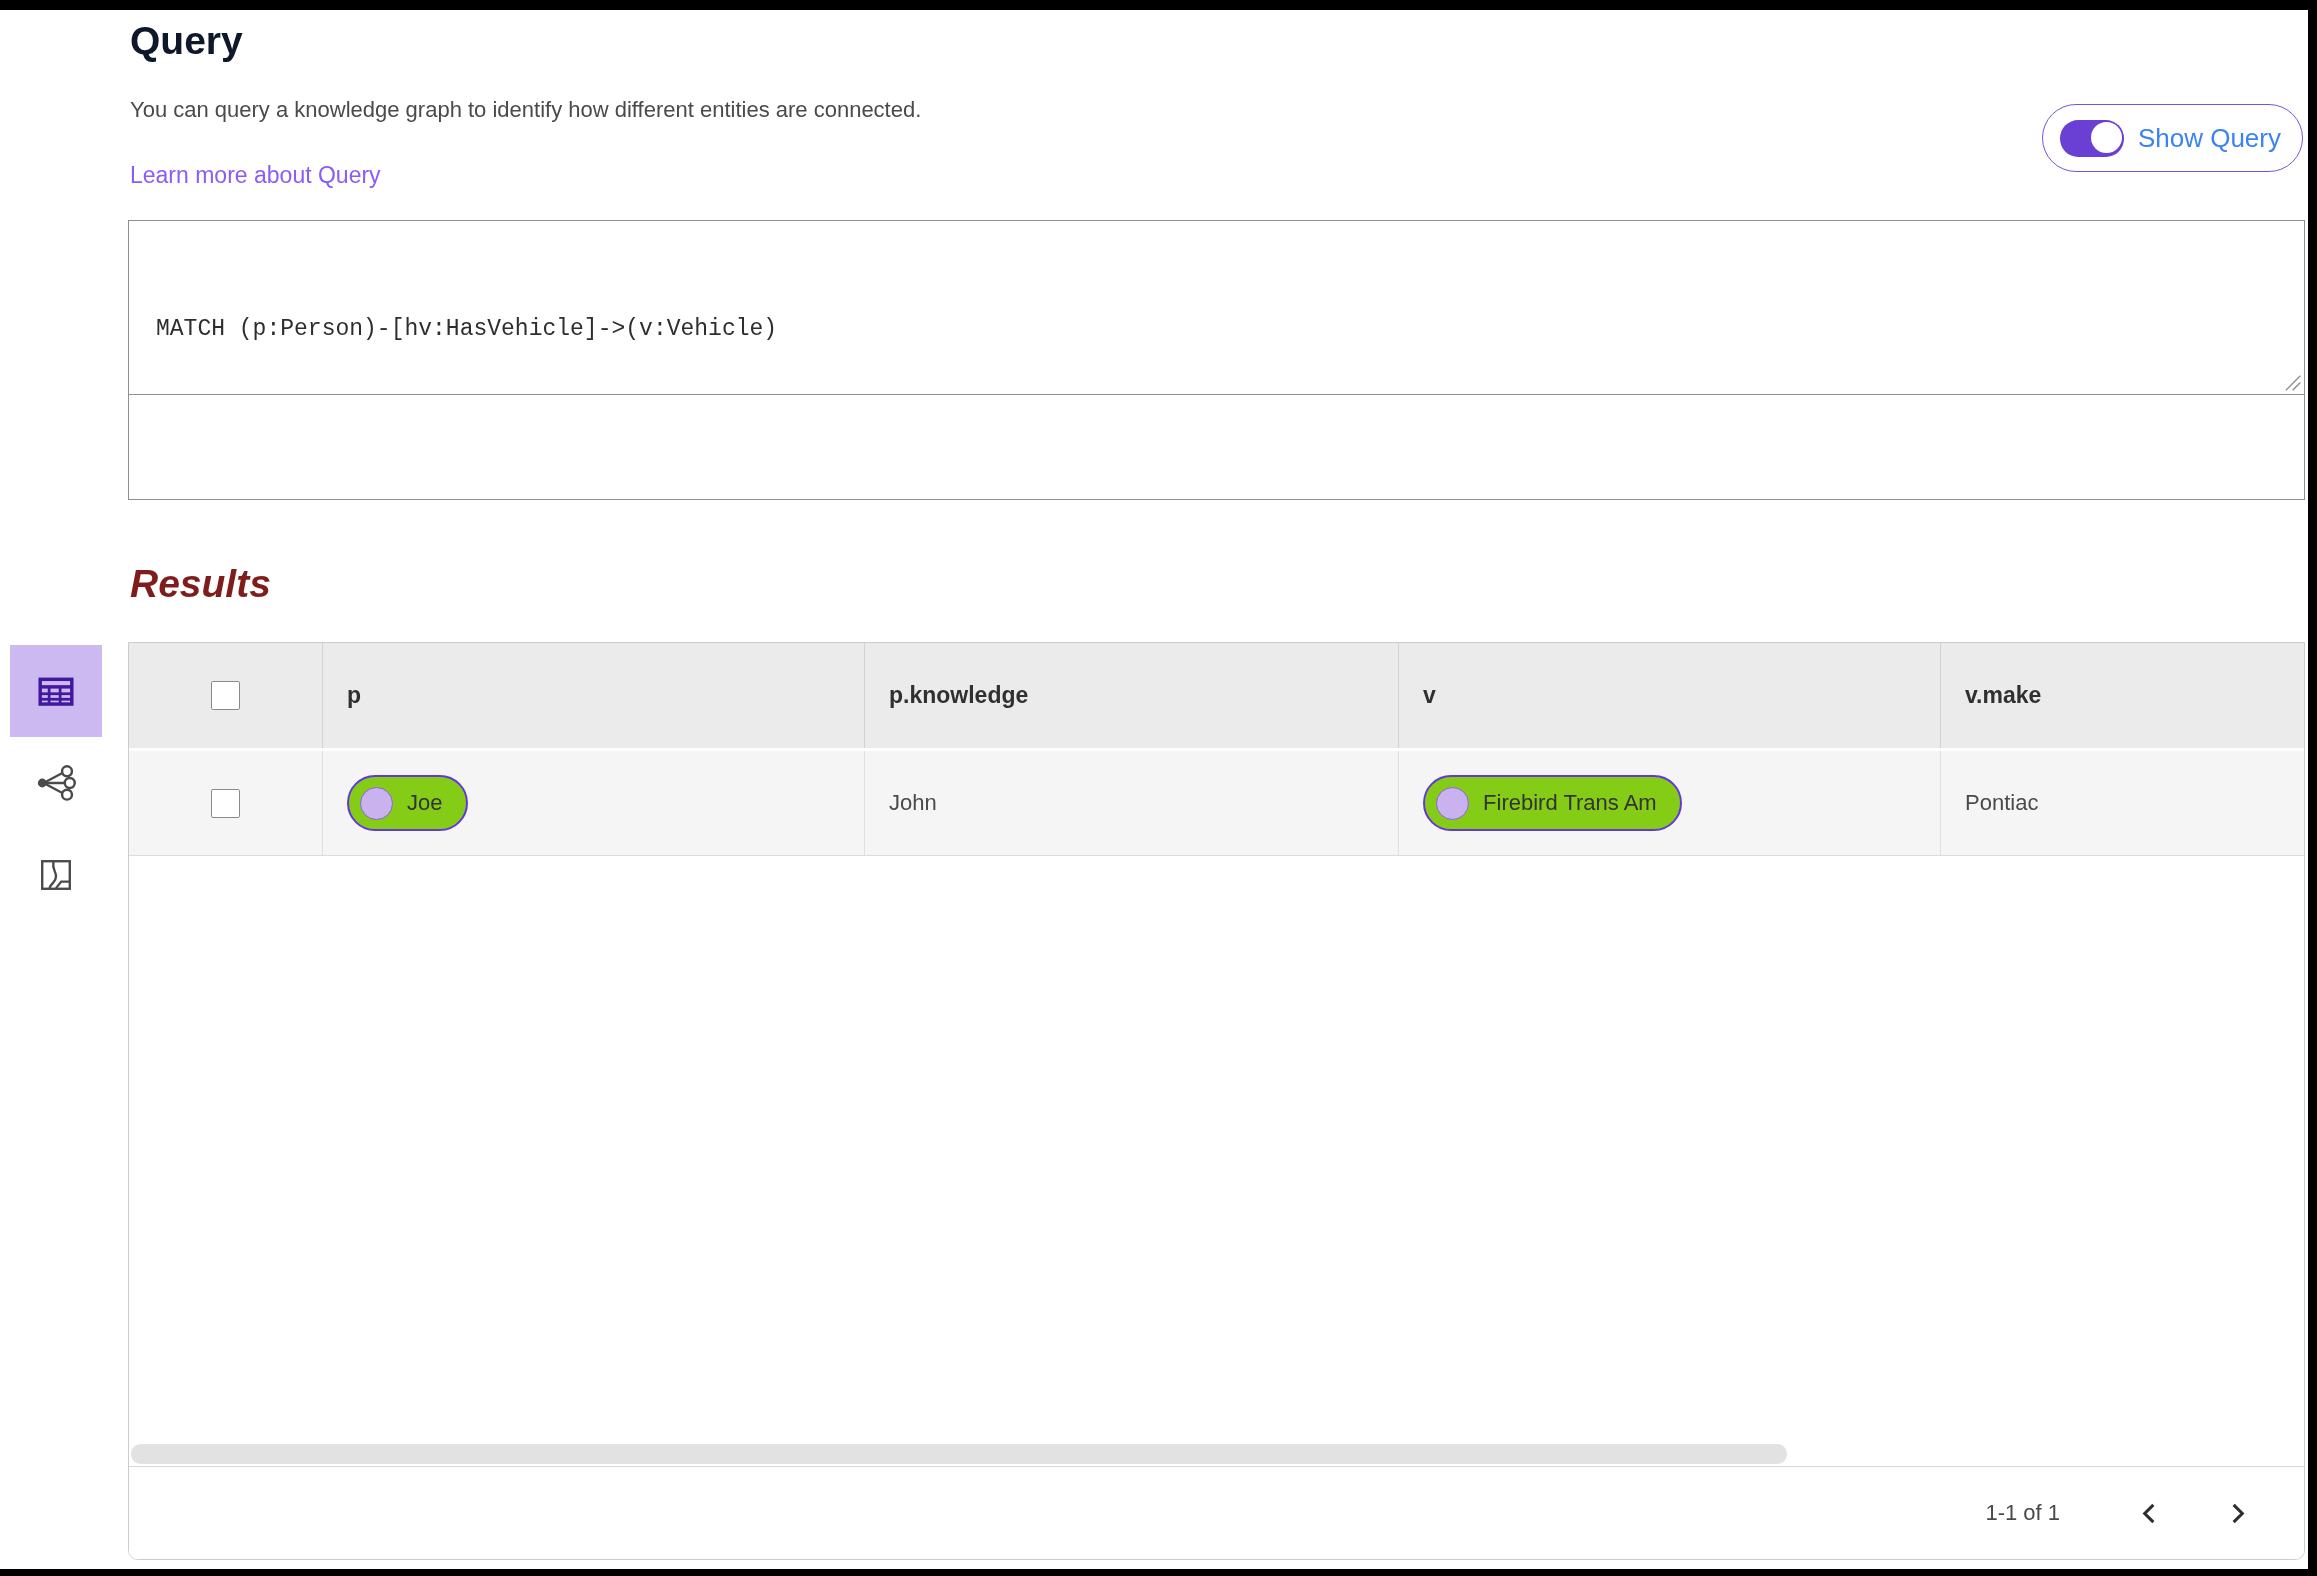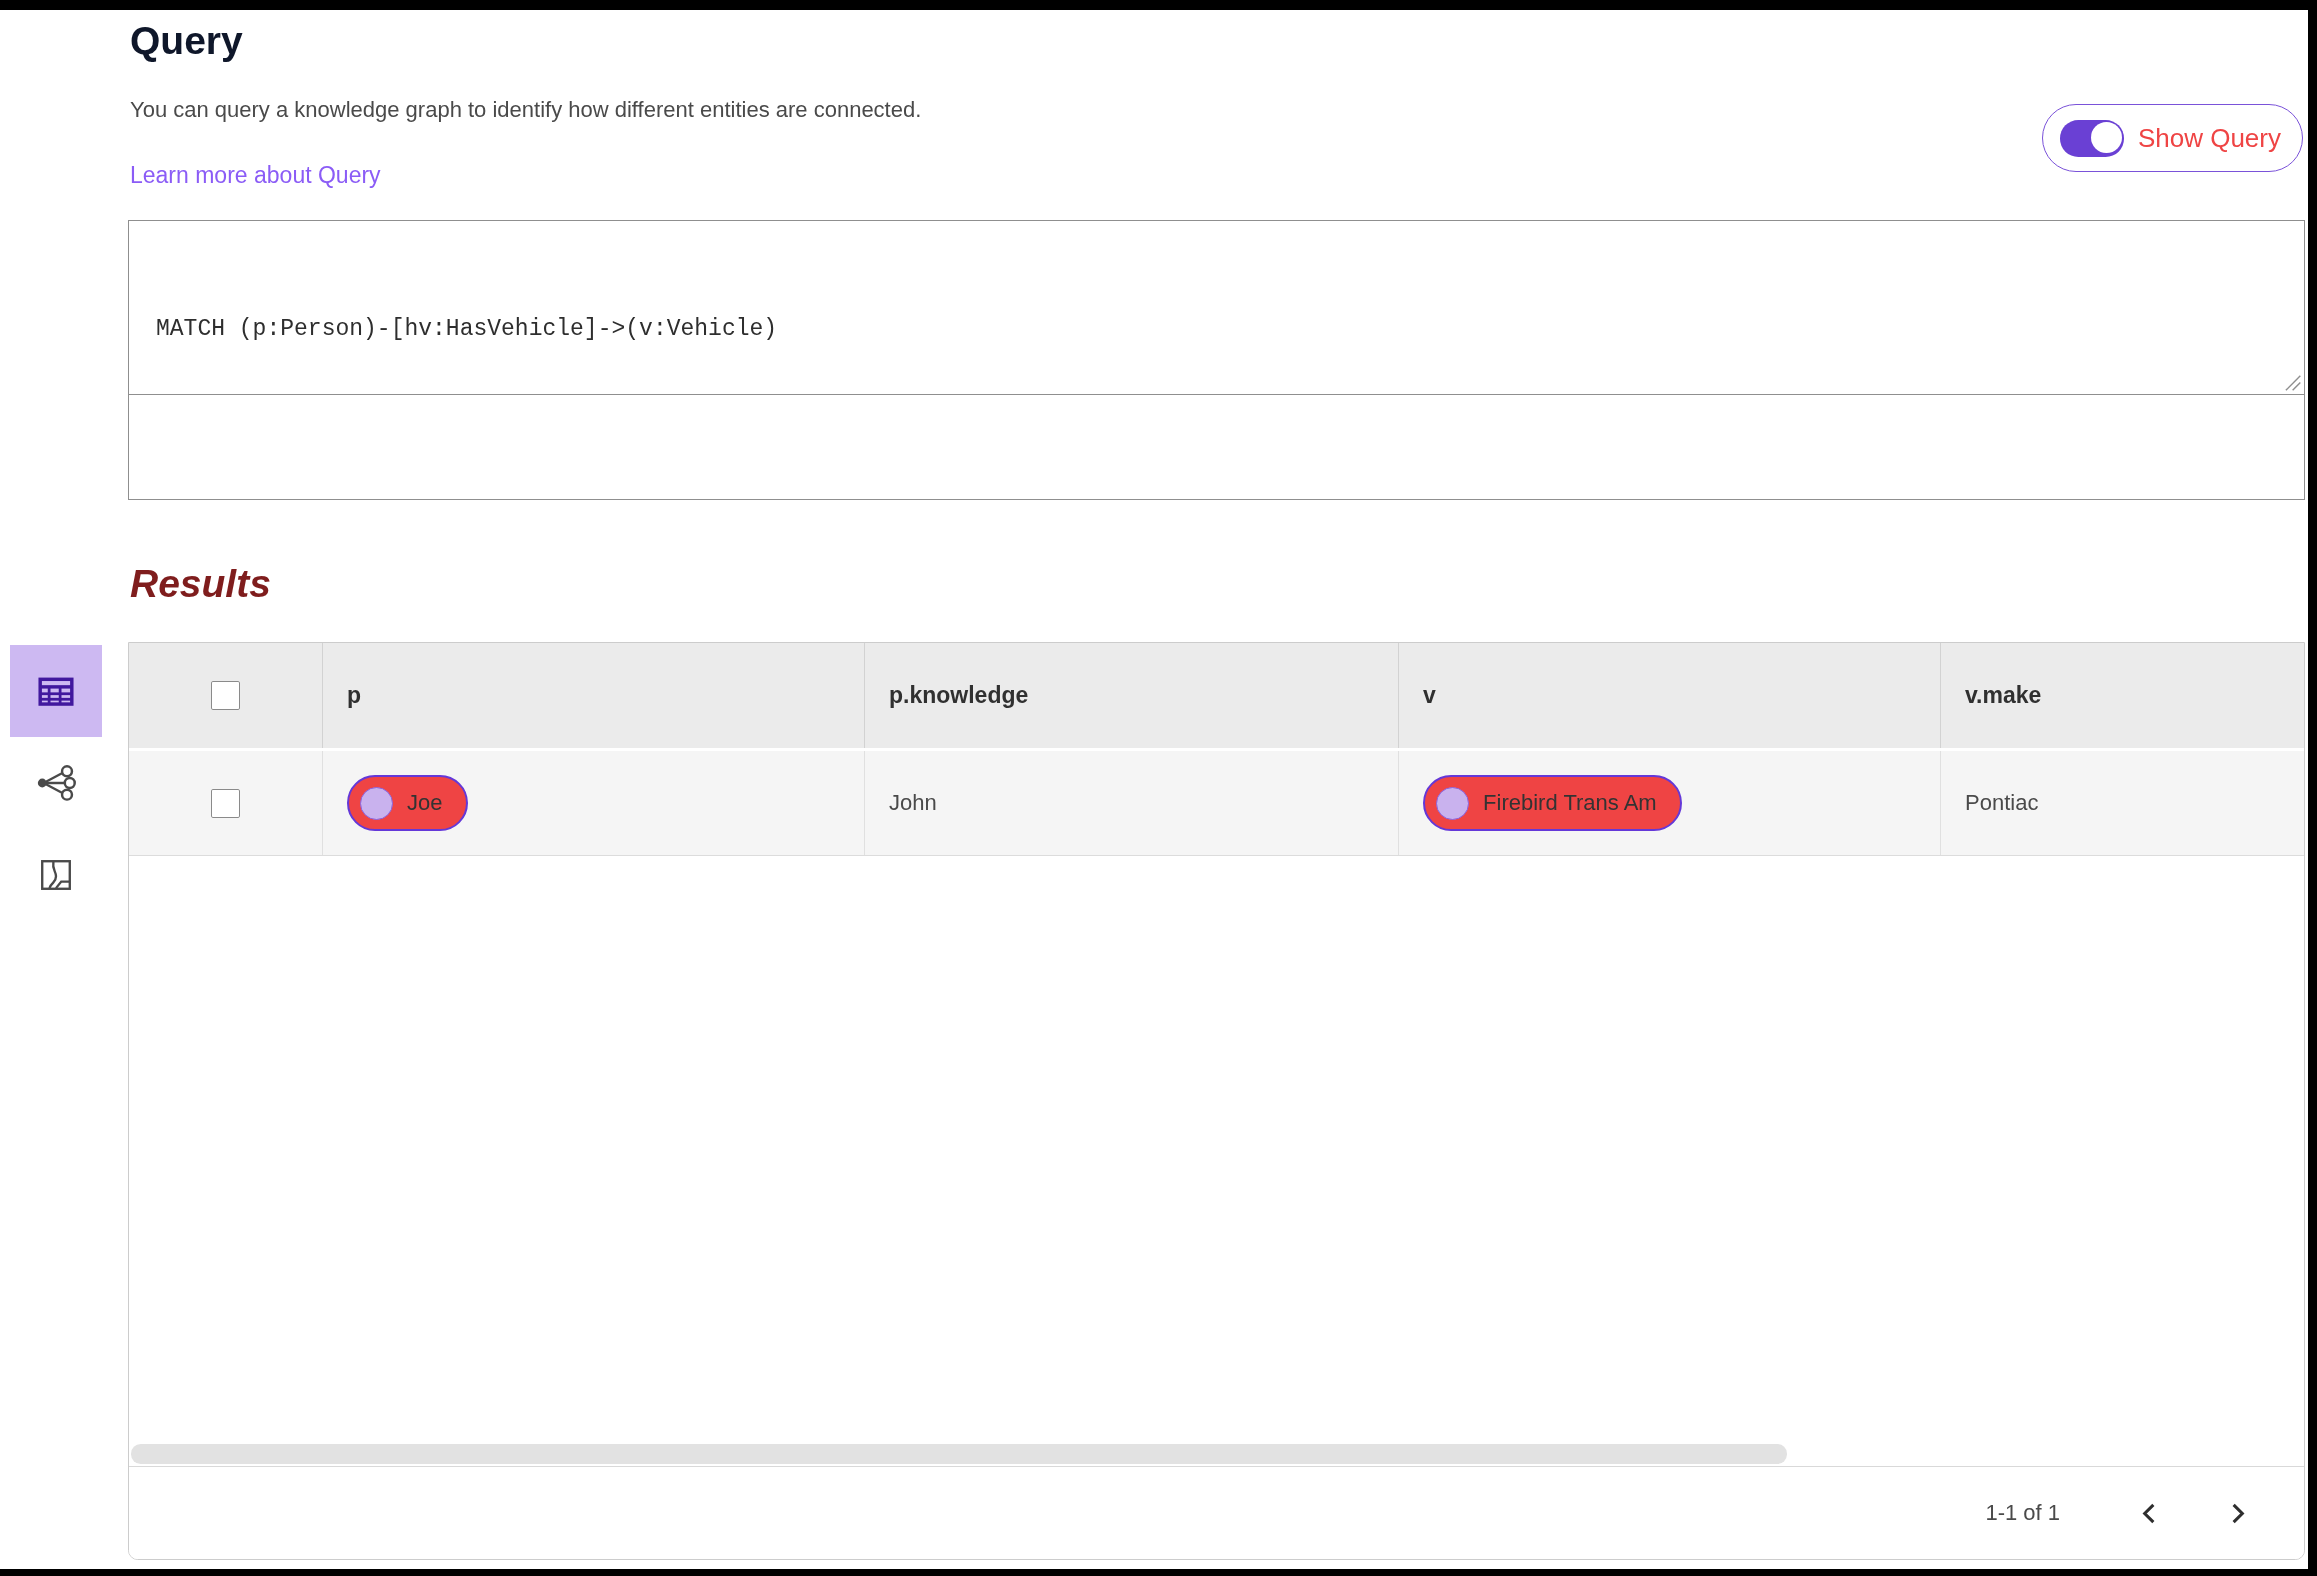--- a/index.html
+++ b/index.html
@@ -13,21 +13,21 @@
 
   .page-title { position:absolute; left:130px; top:19.3px; font-size:39px; font-weight:700; color:#0f172a; }
   .page-desc  { position:absolute; left:130px; top:97px; font-size:22px; color:#4a4a4a; }
   .learn-link { position:absolute; left:130px; top:162px; font-size:23px; color:#8b5cf6; cursor:pointer; }
 
   
   .toggle-pill { position:absolute; left:2042px; top:104px; width:261px; height:68px;
     border:1.9px solid #7a52d9; border-radius:34px; background:#fff; display:flex; align-items:center; cursor:pointer; }
   .toggle-track { width:64px; height:37px; background:#6a40d4; border-radius:18.3px; margin-left:17.4px; position:relative; }
   .toggle-knob  { position:absolute; right:2.9px; top:2.9px; width:31px; height:31px; background:#fff; border-radius:50%; }
-  .toggle-label { margin-left:13.5px; font-size:26px; color:#ef4444; }
+  .toggle-label { margin-left:13.5px; font-size:26px; color:#3b82f6; }
 
   
   .query-box { position:absolute; left:128px; top:220px; width:2177px; height:280px; border:1px solid #8f8f8f; background:#fff; }
   .code-area { position:absolute; left:0; top:0; right:0; height:174px; border-bottom:1px solid #8f8f8f;
     padding:23px 27px; font-family:"Liberation Mono","DejaVu Sans Mono",monospace;
     font-size:23px; line-height:34px; color:#2e2e2e; white-space:pre; overflow:hidden; }
   .resize-grip { position:absolute; right:2.9px; bottom:2.9px; width:19.3px; height:19.3px; cursor:nwse-resize; }
   .query-footer { position:absolute; left:0; top:175px; right:0; bottom:0; display:flex; align-items:center; }
   .checkbox { width:29px; height:29px; border:1.9px solid #8a8a8a; border-radius:1.9px; background:#fff; cursor:pointer; flex:none; }
   .prov-label { margin-left:19.3px; font-size:24px; color:#4a4a4a; }
@@ -54,21 +54,21 @@
   .cell.c-p   { width:542px; }
   .cell.c-fn  { width:534px; }
   .cell.c-v   { width:542px; }
   .cell.c-mk  { flex:1; }
   .grid-header .cell { border-right:1px solid #d2d2d2; font-size:23px; font-weight:700; color:#303030; }
   .grid-header .cell.c-mk { border-right:none; }
   .grid-data .cell { border-right:1px solid #e0e0e0; font-size:22px; color:#4a4a4a; }
   .grid-data .cell.c-mk { border-right:none; }
 
   .entity-pill { display:inline-flex; align-items:center; height:56px; border:2.9px solid #6438d8;
-    border-radius:29px; background:#ef4444; padding:0 23px 0 10.6px; cursor:pointer; }
+    border-radius:29px; background:#84cc16; padding:0 23px 0 10.6px; cursor:pointer; }
   .entity-dot { width:33px; height:33px; border-radius:50%; background:#c9b2ee; border:1.9px solid #8a63e0; margin-right:14.5px; flex:none; }
   .entity-label { font-size:22px; color:#333; }
 
   .hscroll-thumb { position:absolute; left:1.9px; top:801px; width:1656px; height:20px;
     background:#e2e2e2; border-radius:9.7px; cursor:grab; }
 
   .pager { position:absolute; left:0; right:0; bottom:0; height:93px; border-top:1px solid #d9d9d9;
     background:#fff; display:flex; align-items:center; justify-content:flex-end; }
   .pager-label { font-size:22px; color:#4a4a4a; margin-right:68px; }
   .pager-btn { width:42px; height:42px; background:none; border:none; cursor:pointer;

